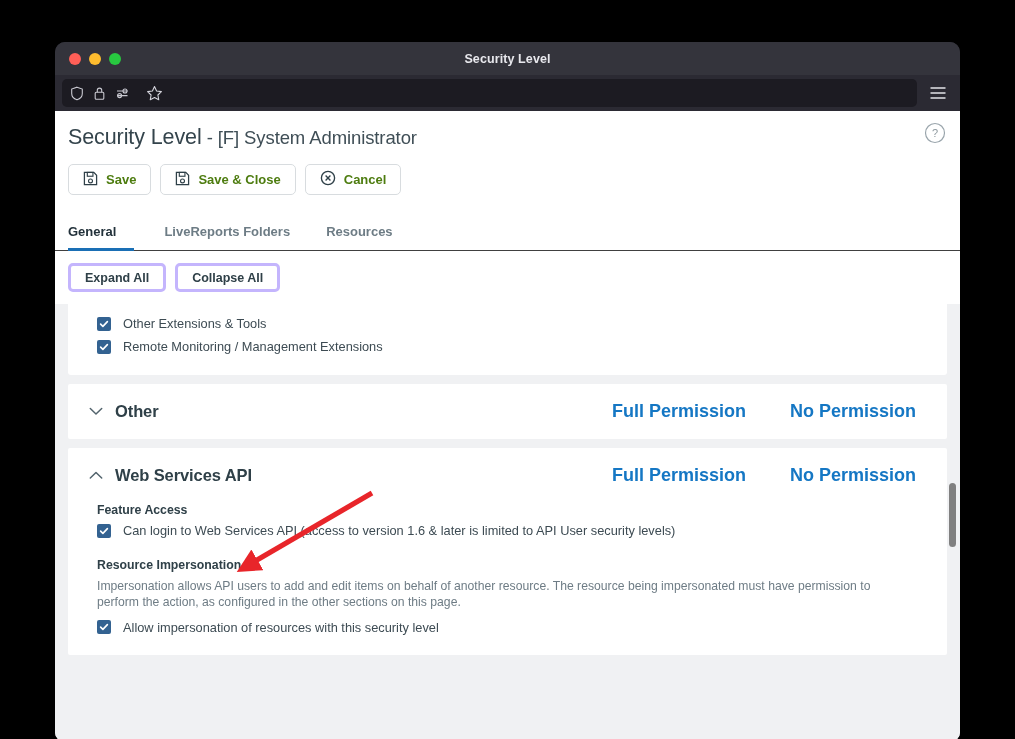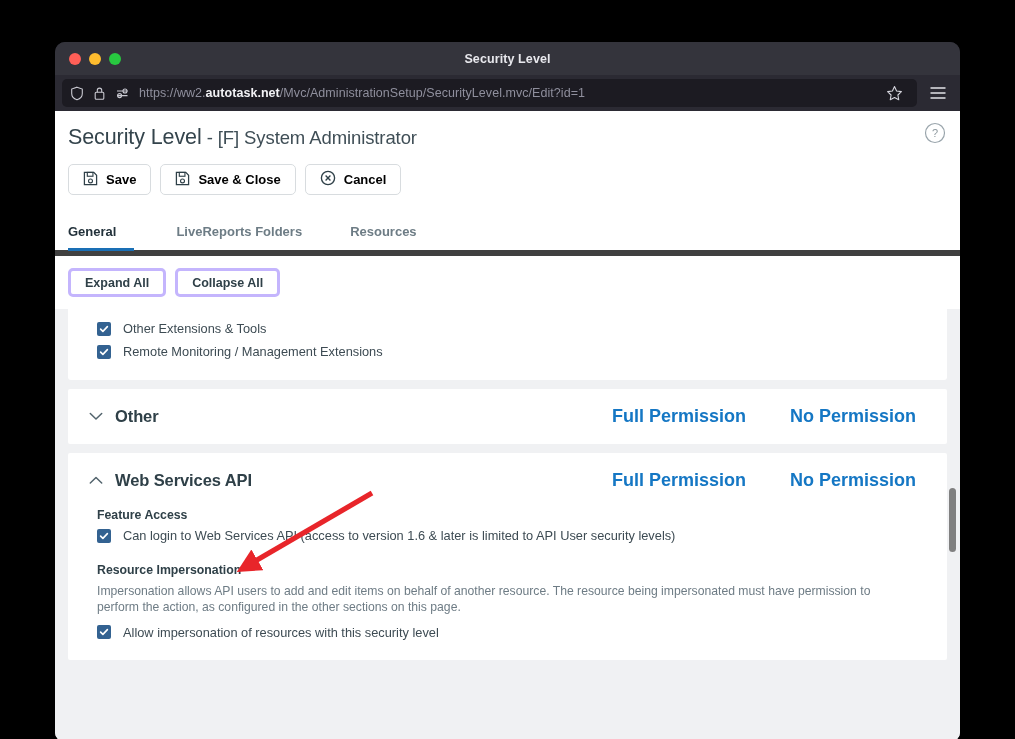--- a/index.html
+++ b/index.html
@@ -117,29 +117,29 @@
   .tb-btn {
     height: 31px;
     background: #ffffff;
     border: 1px solid #d8dcdf;
     border-radius: 5px;
     display: flex; align-items: center;
     gap: 8px;
     padding: 0 14px;
     font-size: 13px;
     font-weight: bold;
-    color: #000000;
+    color: #4d7c0f;
     cursor: pointer;
   }
 
   .tabs {
     display: flex;
-    gap: 12px;
+    gap: 0;
     padding: 16px 0 0 13px;
-    border-bottom: 6px solid #404040;
+    border-bottom: 1px solid #404040;
     margin-top: 13px;
   }
   .tab {
     padding: 0 18px 9px 18px;
     font-size: 13px;
     font-weight: bold;
     color: #6d7c85;
     cursor: pointer;
     border-bottom: 3px solid transparent;
     margin-bottom: -1px;
@@ -290,21 +290,20 @@
           </svg>
       </span>
       <span class="nav-icon">
         <svg width="15" height="15" viewBox="0 0 15 15">
           <line x1="2" y1="5" x2="12.5" y2="5" stroke="#c9c9d1" stroke-width="1.1"></line>
           <line x1="2" y1="9.6" x2="12.5" y2="9.6" stroke="#c9c9d1" stroke-width="1.1"></line>
           <circle cx="10" cy="5" r="2" fill="none" stroke="#c9c9d1" stroke-width="1.1"></circle>
           <circle cx="4.6" cy="9.6" r="2" fill="none" stroke="#c9c9d1" stroke-width="1.1"></circle>
         </svg>
       </span>
-      <span class="url-text"><span>https://ww2.</span><b>autotask.net</b><span>/Mvc/AdministrationSetup/SecurityLevel.mvc/Edit?id=1</span></span>
       <span class="nav-btn">
         <svg width="17" height="17" viewBox="0 0 18 18">
             <path d="M9 1.6 L11.2 6.3 L16.3 7 L12.6 10.6 L13.5 15.6 L9 13.2 L4.5 15.6 L5.4 10.6 L1.7 7 L6.8 6.3 Z" fill="none" stroke="#d5d5dd" stroke-width="1.15" stroke-linejoin="round"></path>
           </svg>
       </span>
     </div>
     <div class="nav-btn">
       <svg width="18" height="14" viewBox="0 0 18 14">
         <line x1="1.5" y1="2" x2="16.5" y2="2" stroke="#e4e4ea" stroke-width="1.5"></line>
         <line x1="1.5" y1="7" x2="16.5" y2="7" stroke="#e4e4ea" stroke-width="1.5"></line>

